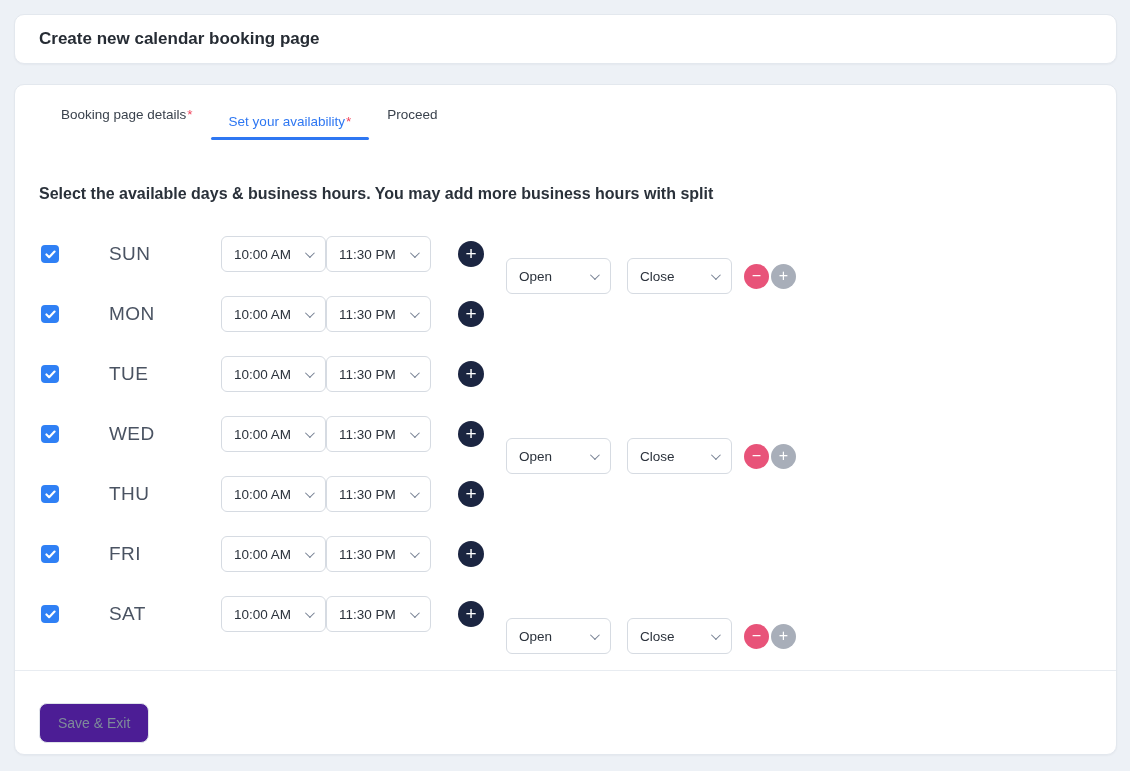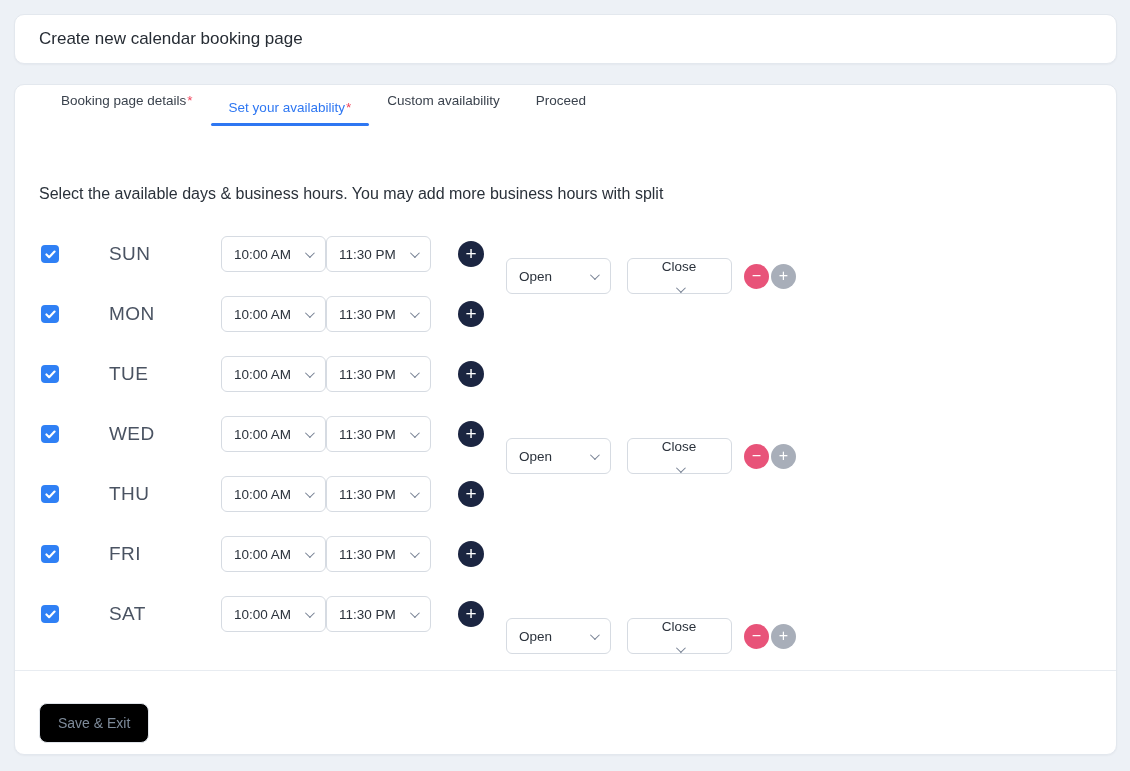--- a/index.html
+++ b/index.html
@@ -29,33 +29,34 @@
     background:#fff;
     border:1px solid var(--card-border);
     border-radius:10px;
     box-shadow:0 1px 2px rgba(16,24,40,.04);
   }
   .header-card{
     margin:14px 13px 0 14px;
     height:50px;
     display:flex;align-items:center;
     padding-left:24px;
+    font-weight:bold;
   }
   .page-title{
     font-size:17px;color:var(--text-dark);
   }
   .main-card{
     margin:20px 13px 0 14px;
     height:671px;
     display:flex;flex-direction:column;
   }
   
   .tabs{
     display:flex;
-    padding:8px 0 0 28px;
+    padding:22px 0 0 28px;
     height:50px;
   }
   .tab{
     position:relative;
     padding:0 18px;
     font-size:13.5px;
     color:var(--text-mid);
     cursor:pointer;
     white-space:nowrap;
     height:28px;
@@ -68,20 +69,21 @@
     height:3px;border-radius:2px;
     background:var(--accent-blue);
   }
   .asterisk{color:var(--required-red);margin-left:1px;}
   
   .instruction{
     margin:48px 0 0 24px;
     font-size:16px;
     color:#2a313a;
     line-height:22px;
+    font-weight:bold;
   }
   
   .rows{margin-top:19px;}
   .day-row{
     height:60px;
     display:flex;align-items:center;
   }
   .checkbox{
     margin-left:26px;
     width:18px;height:18px;
@@ -123,21 +125,21 @@
     width:26px;height:26px;border-radius:50%;
     background:var(--split-navy);
     color:#fff;
     display:flex;align-items:center;justify-content:center;
     font-size:19px;font-weight:300;line-height:1;
     cursor:pointer;flex:0 0 auto;
     padding-bottom:2px;
   }
   .split-group{display:flex;align-items:center;margin-top:44px;}
   .select.open-select{margin-left:22px;}
-  .select.close-select{margin-left:16px;flex-direction:column;}
+  .select.close-select{margin-left:16px;}
   .circle-btn{
     width:25px;height:25px;border-radius:50%;
     color:#fff;
     display:flex;align-items:center;justify-content:center;
     font-size:16px;line-height:1;
     cursor:pointer;flex:0 0 auto;
     padding-bottom:1px;
   }
   .circle-btn.remove{margin-left:12px;background:var(--remove-pink);}
   .circle-btn.add{margin-left:2px;background:var(--add-gray);}
@@ -153,21 +155,21 @@
   }
   .btn{
     height:40px;border-radius:8px;
     font-size:14px;
     font-family:"Liberation Sans", sans-serif;
     display:flex;align-items:center;justify-content:center;
     cursor:pointer;
   }
   .btn-save{
     padding:9px 18px;
-    background:#000000;
+    background:#4c1d95;
     border:1px solid #dfe3e9;
     color:var(--text-muted);
     text-align:right;
   }
   .btn-proceed{
     padding:0 19px;
     background:var(--proceed-dark);
     border:1px solid var(--proceed-dark);
     color:#fff;
   }
@@ -185,24 +187,20 @@
   <div class="tab">
     <span>Booking page details</span>
     <span class="asterisk">*</span>
   </div>
 
   <div class="tab active link">
     <span>Set your availability</span>
     <span class="asterisk">*</span>
   </div>
 
-  <div class="tab">
-    <span>Custom availability</span>
-
-  </div>
 
 
   <div class="tab">
     <span>Proceed</span>
 
   </div>
 </div>
 
   <div class="instruction">Select the available days &amp; business hours. You may add more business hours with split</div>
 

